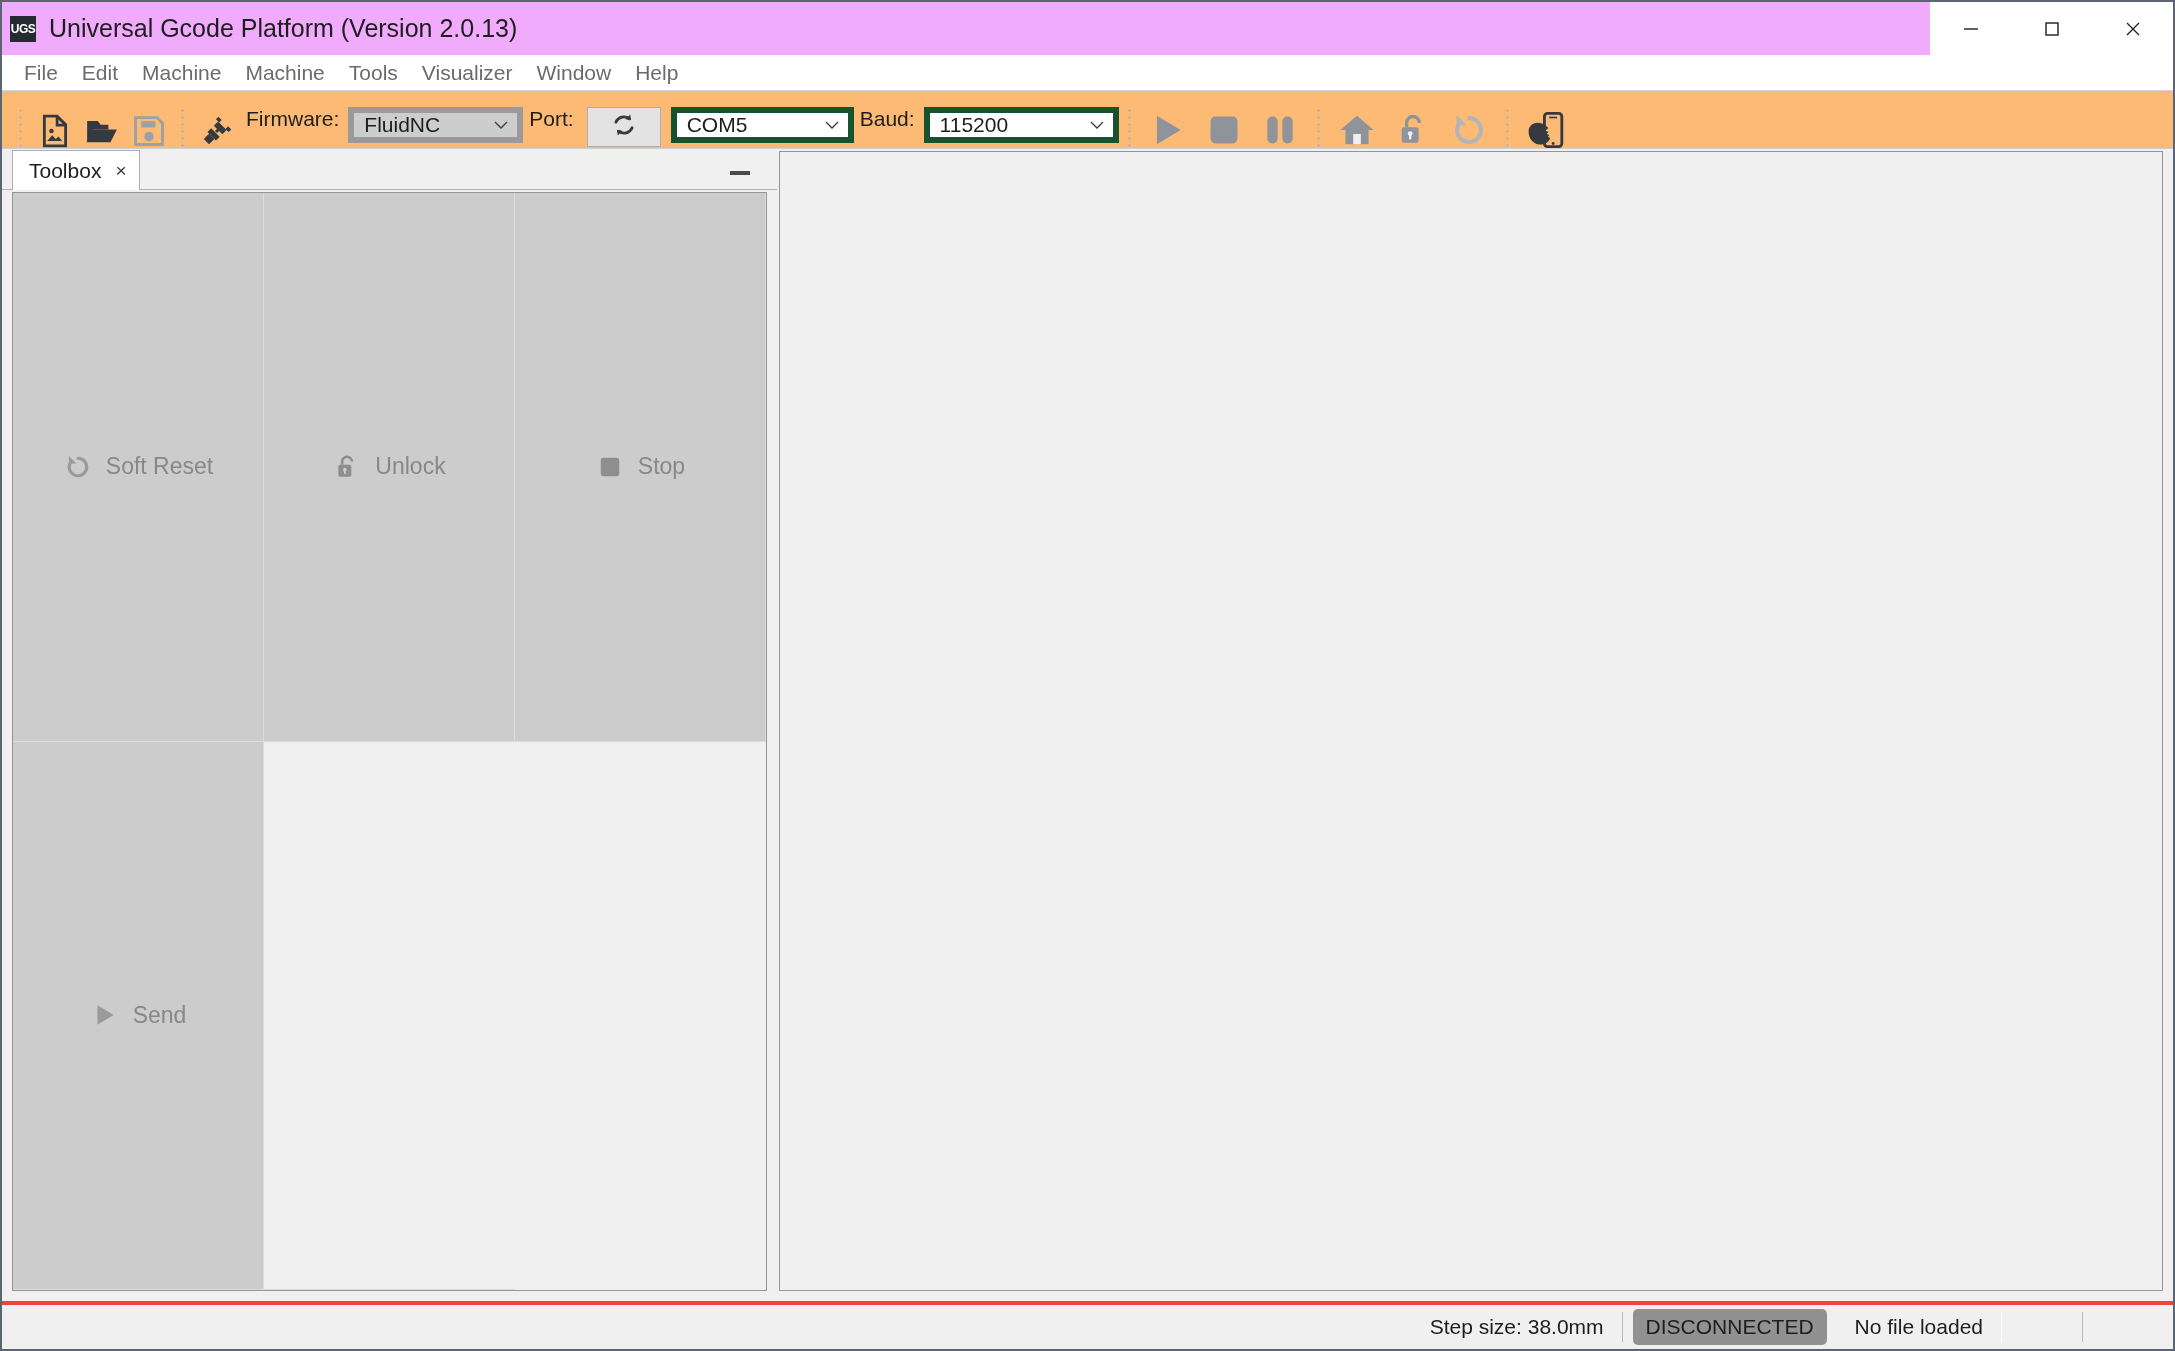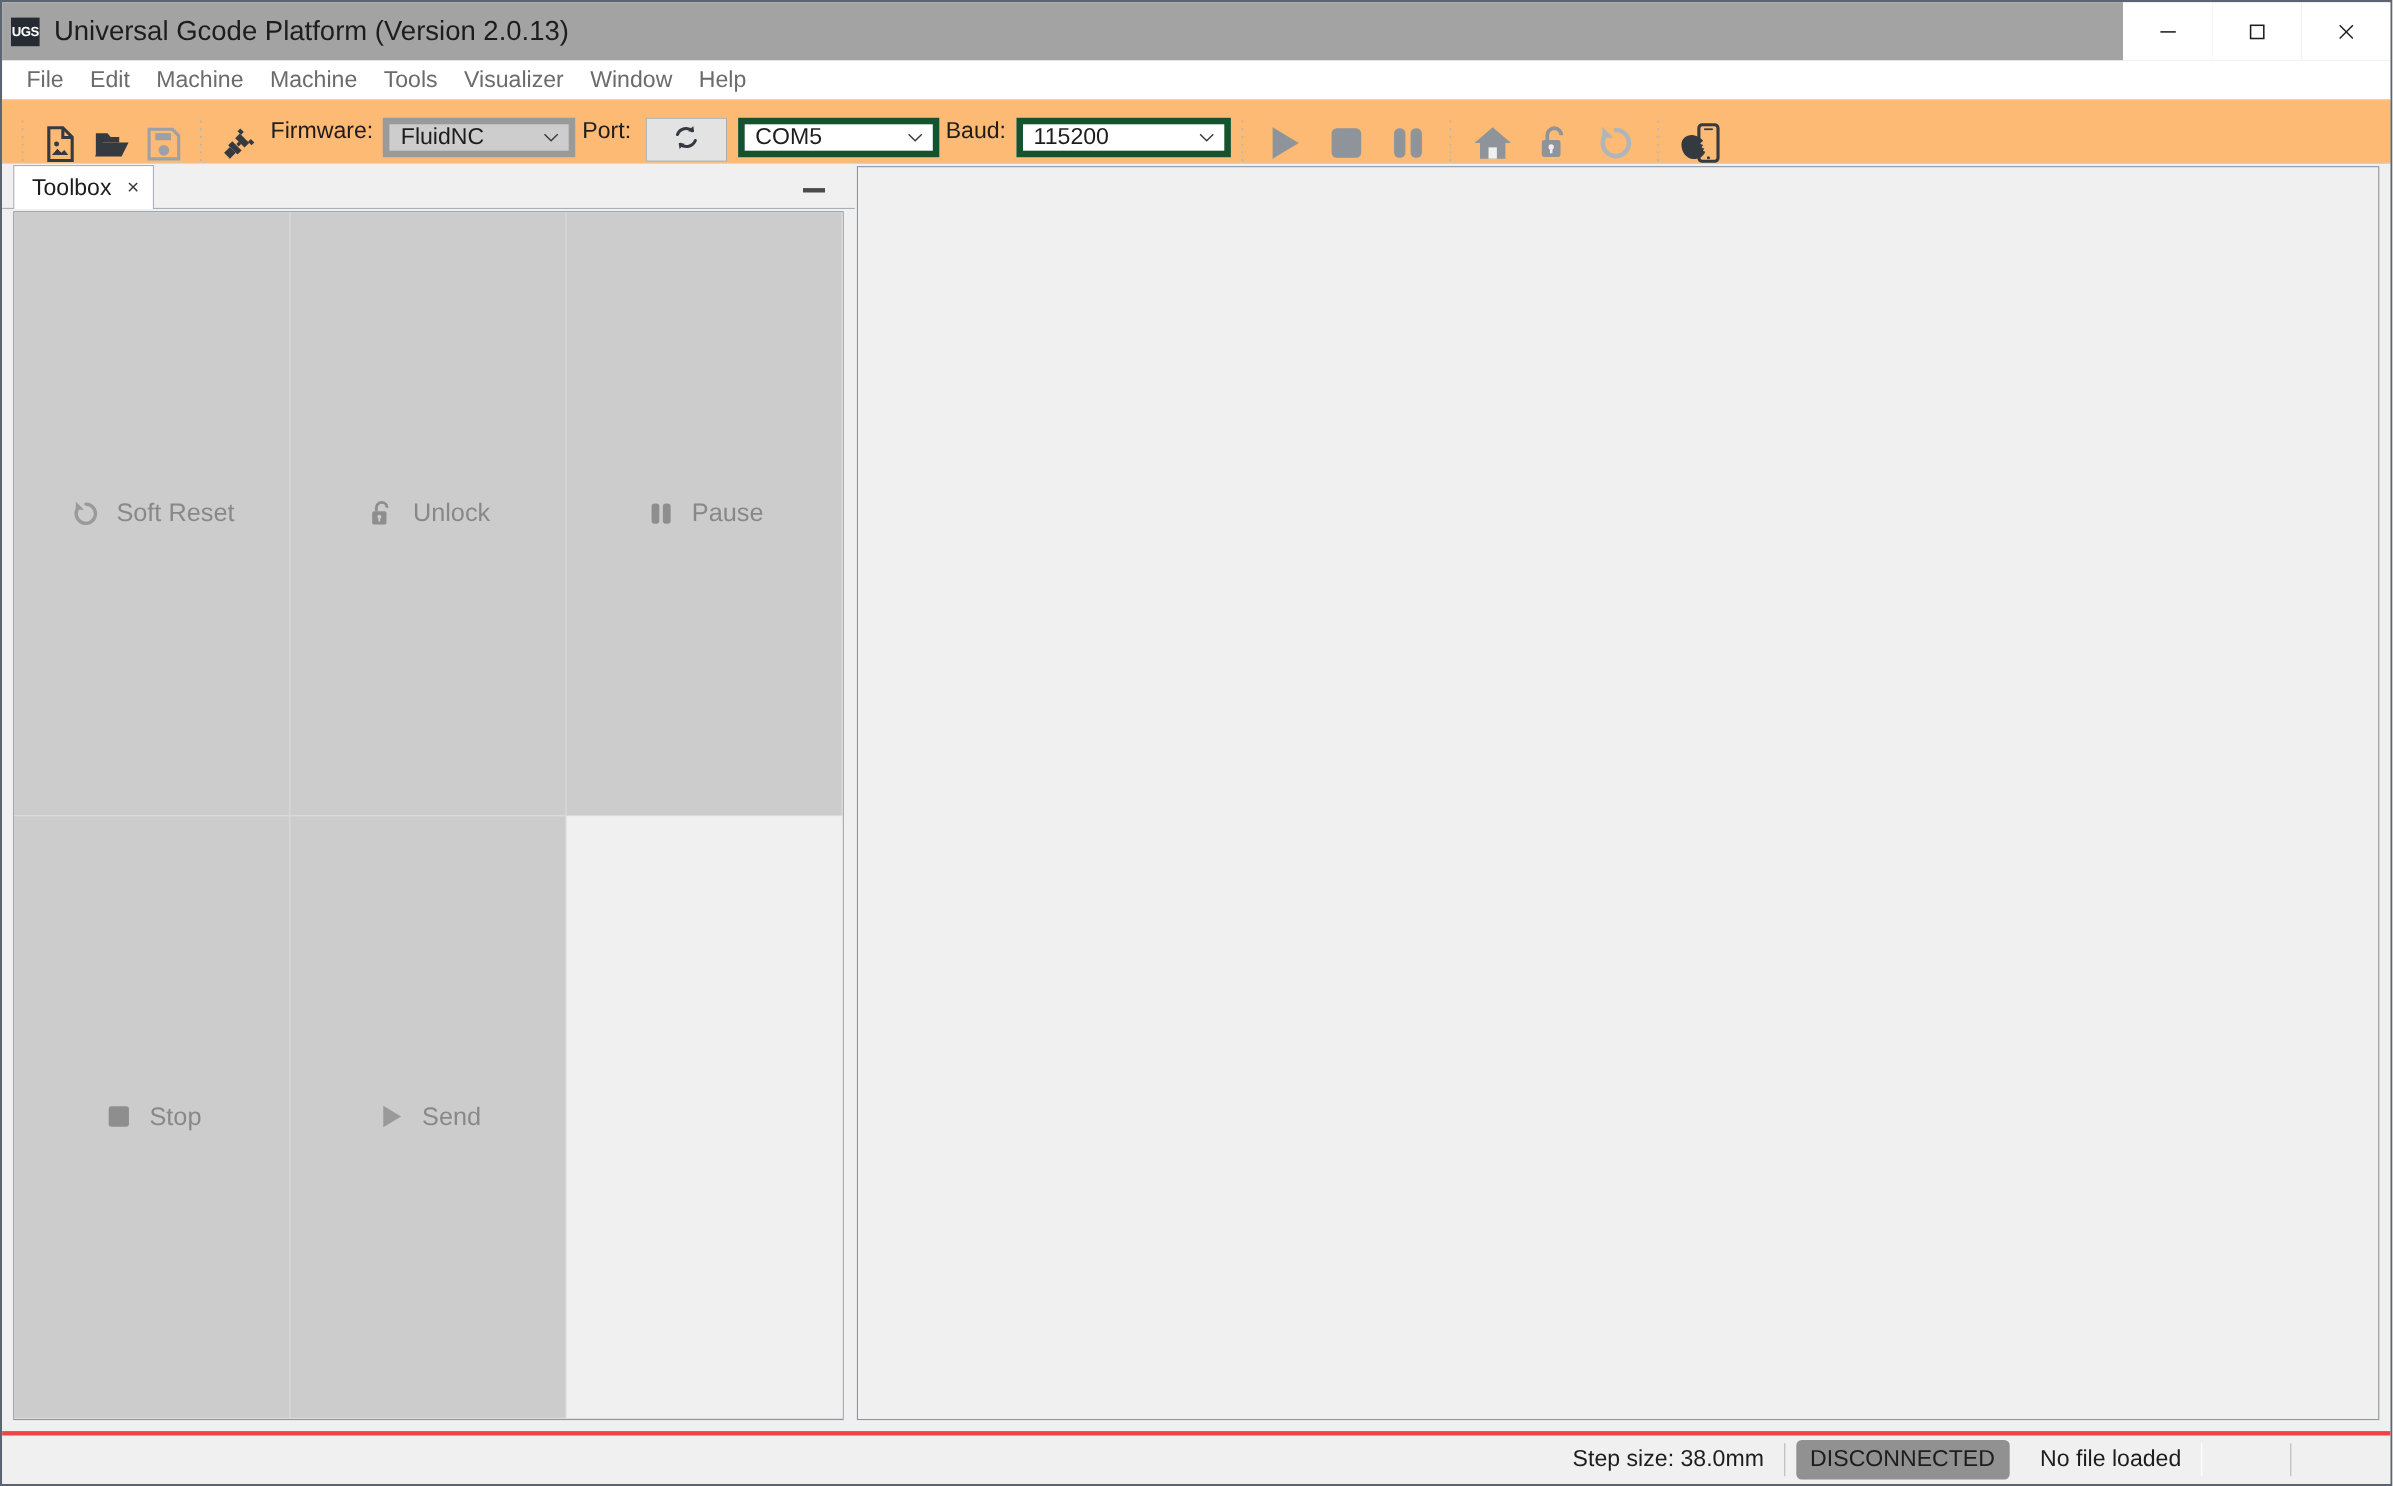--- a/index.html
+++ b/index.html
@@ -12,21 +12,21 @@
   .app {
     width: 2175px; height: 1351px;
     display: flex; flex-direction: column;
     border: 2px solid #5b6470;
     background: #f0f0f0;
   }
 
   
   .titlebar {
     height: 53px; min-height: 53px;
-    background: #a3a3a3;
+    background: #f0abfc;
     display: flex; align-items: center;
     padding-left: 8px;
   }
   .ugs-logo {
     width: 26px; height: 26px;
     background: #262b33;
     color: #ffffff;
     font-size: 12px; font-weight: bold;
     display: flex; align-items: center; justify-content: center;
     letter-spacing: -0.5px;
@@ -454,29 +454,20 @@
             <svg width="26" height="26" viewBox="0 0 24 24">
               <path d="M7.5 10V7a4.5 4.5 0 0 1 9 0" fill="none" stroke="#8e8e8e" stroke-width="2.4"></path>
               <rect x="4" y="10" width="12" height="11" rx="1.6" fill="#8e8e8e"></rect>
               <circle cx="10" cy="14.5" r="1.7" fill="#cccccc"></circle>
               <rect x="9.2" y="15" width="1.6" height="3.6" fill="#cccccc"></rect>
             </svg>
           </span>
           <span class="tbc-label">Unlock</span>
         </div>
 
-        <div class="tb-cell">
-          <span class="tbc-icon">
-            <svg width="26" height="26" viewBox="0 0 24 24">
-              <rect x="4" y="3.5" width="6.5" height="17" rx="2.5" fill="#8e8e8e"></rect>
-              <rect x="13.5" y="3.5" width="6.5" height="17" rx="2.5" fill="#8e8e8e"></rect>
-            </svg>
-          </span>
-          <span class="tbc-label">Pause</span>
-        </div>
 
         <div class="tb-cell">
           <span class="tbc-icon">
             <svg width="26" height="26" viewBox="0 0 24 24">
                 <rect x="3.5" y="3.5" width="17" height="17" rx="2.5" fill="#8e8e8e"></rect>
               </svg>
           </span>
           <span class="tbc-label">Stop</span>
         </div>
 

